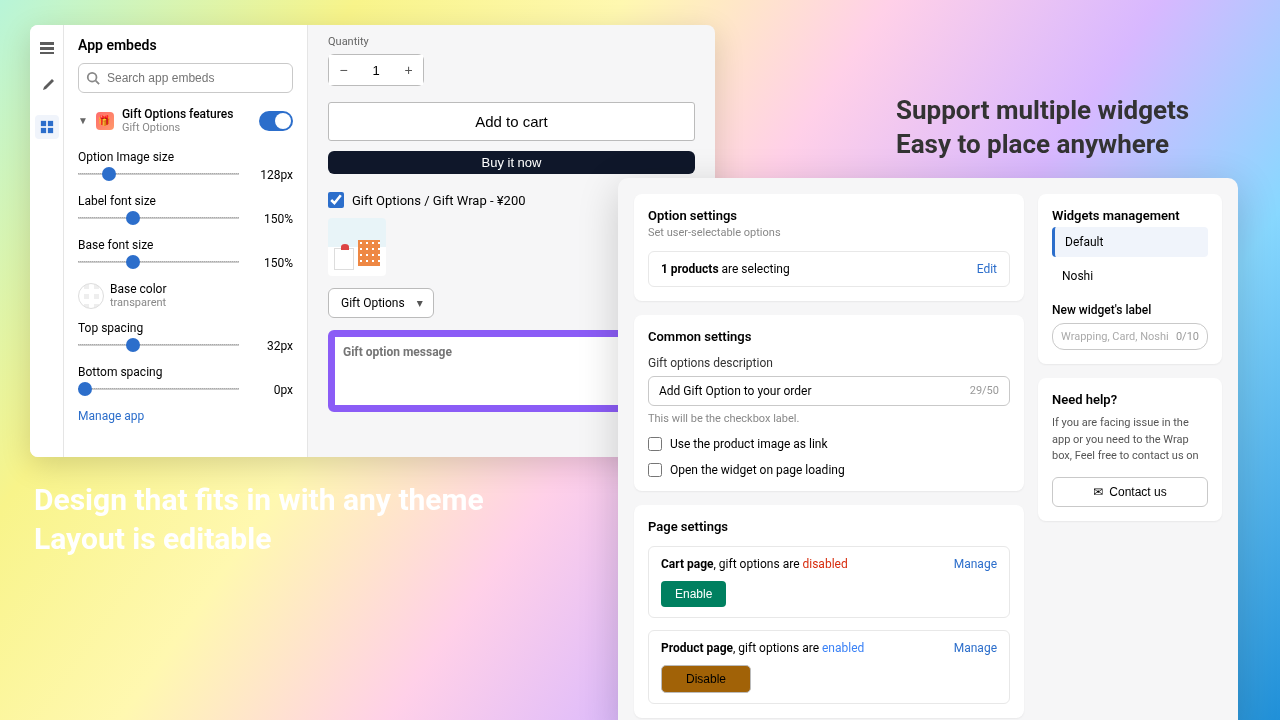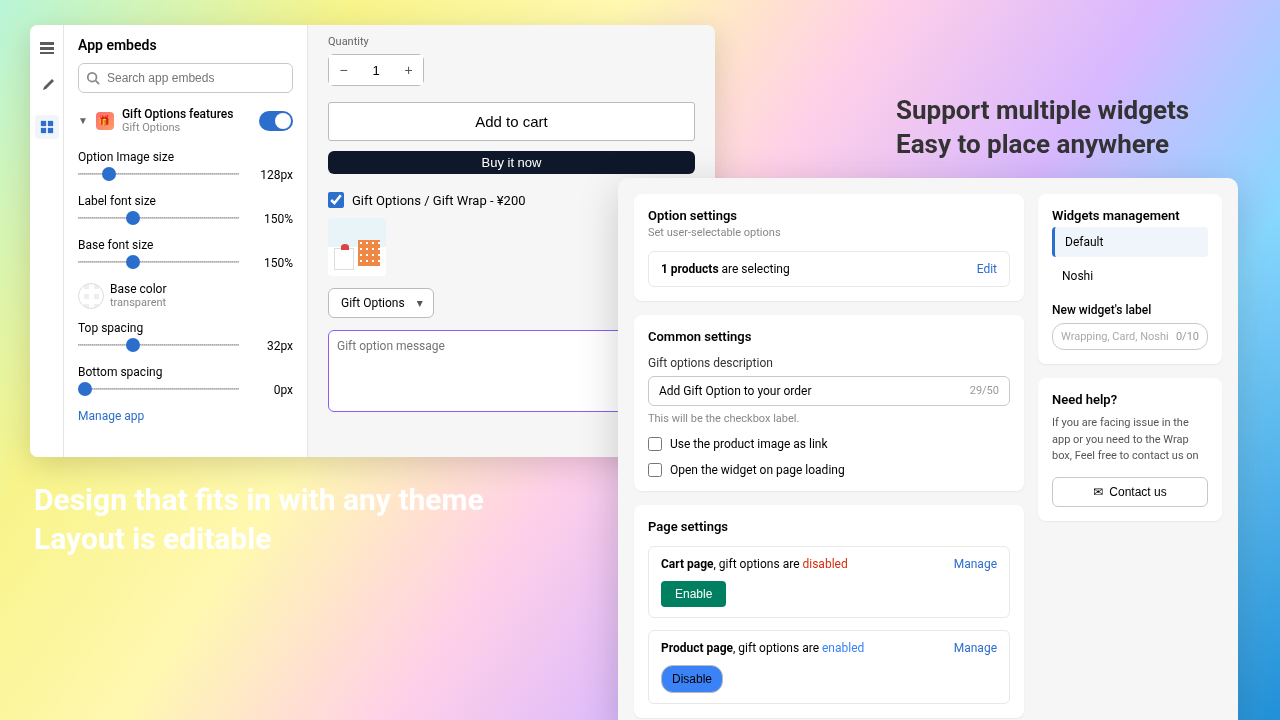--- a/index.html
+++ b/index.html
@@ -48,21 +48,21 @@
 .btn-outline { width:100%; margin-top:16px; padding:10px; border:1px solid #bbb; background:#fff; border-radius:3px; font-size:15px; }
 .btn-solid { width:100%; margin-top:10px; padding:4px; background:#0f172a; color:#fff; border:none; border-radius:6px; font-size:13px; }
 .gift-check { margin-top:18px; display:flex; align-items:center; gap:8px; font-size:13px; }
 .gift-check input { width:16px; height:16px; accent-color:#2c6ecb; }
 .gift-img { width:58px; height:58px; margin-top:10px; border-radius:4px; background:linear-gradient(to bottom,#e8f4f8 50%,#fff 50%); position:relative; overflow:hidden; }
 .gift-box1 { position:absolute; left:6px; bottom:6px; width:20px; height:22px; background:#fff; border:1px solid #ddd; }
 .gift-box1::before{ content:""; position:absolute; top:-5px; left:6px; width:8px; height:6px; background:#d44; border-radius:50% 50% 0 0; }
 .gift-box2 { position:absolute; right:6px; bottom:10px; width:22px; height:26px; background:#e84; background-image:radial-gradient(#fff 1px, transparent 1px); background-size:6px 6px; }
 .select-btn { margin-top:12px; padding:7px 28px 7px 12px; border:1px solid #bbb; border-radius:6px; background:#fff; font-size:12px; position:relative; display:inline-block; }
 .select-btn::after{ content:"▾"; position:absolute; right:10px; top:7px; color:#555; }
-.msg-area { width:100%; height:82px; margin-top:12px; border:1px solid #8b5cf6; border-radius:6px; padding:8px; font-size:12px; resize:none; font-family:inherit; }
+.msg-area { width:100%; height:82px; margin-top:12px; border:7px solid #8b5cf6; border-radius:6px; padding:8px; font-size:12px; resize:none; font-family:inherit;font-weight:bold; }
 
 .headline-left { position:absolute; left:34px; top:480px; color:#fff; font-size:30px; font-weight:700; line-height:1.3; }
 .headline-right { position:absolute; left:896px; top:94px; color:#333; font-size:26px; font-weight:700; line-height:1.3; }
 
 .panel-right { position:absolute; left:618px; top:178px; width:620px; background:#f6f6f7; border-radius:10px; padding:16px; box-shadow:0 10px 40px rgba(0,0,0,0.18); display:flex; gap:14px; }
 .col-main { flex:1; display:flex; flex-direction:column; gap:14px; }
 .col-side { width:184px; display:flex; flex-direction:column; gap:14px; }
 .card { background:#fff; border-radius:8px; padding:14px; box-shadow:0 1px 2px rgba(0,0,0,0.06); }
 .card h3 { font-size:13px; font-weight:600; }
 .sub { font-size:11px; color:#888; margin-top:3px; }
@@ -73,21 +73,21 @@
 .inp-row .cnt { color:#999; font-size:11px; }
 .hint { font-size:11px; color:#888; margin-top:6px; }
 .chk-row { display:flex; align-items:center; gap:8px; font-size:12px; margin-top:12px; }
 .chk-row input { width:14px; height:14px; }
 .page-row { border:1px solid #e8e8e8; border-radius:6px; padding:10px 12px; margin-top:12px; }
 .page-row .hd { display:flex; justify-content:space-between; font-size:12px; }
 .page-row .hd a { color:#2c6ecb; text-decoration:none; }
 .red { color:#d72c0d; }
 .green { color:#3b82f6; }
 .btn-en { margin-top:10px; padding:6px 14px; background:#008060; color:#fff; border:none; border-radius:4px; font-size:12px; }
-.btn-dis { margin-top:10px; padding:6px 10px; background:#3b82f6; border:1px solid #bbb; border-radius:12px; font-size:12px; }
+.btn-dis { margin-top:10px; padding:6px 24px; background:#a16207; border:1px solid #bbb; border-radius:5px; font-size:12px; }
 .widget-item { font-size:12px; padding:8px 10px; border-radius:4px; margin-top:4px; }
 .widget-item.active { background:#f0f4fb; border-left:3px solid #2c6ecb; }
 .new-w-label { font-size:12px; font-weight:500; margin-top:12px; }
 .inp-small { width:100%; margin-top:6px; border:1px solid #c9c9c9; border-radius:12px; padding:6px 8px; font-size:11px; display:flex; justify-content:space-between; }
 .inp-small span:first-child { color:#aaa; }
 .inp-small .cnt { color:#999; }
 .help-text { font-size:11px; color:#555; margin-top:8px; line-height:1.5; }
 .btn-contact { width:100%; margin-top:12px; padding:7px; border:1px solid #c9c9c9; background:#fff; border-radius:6px; font-size:12px; display:flex; align-items:center; justify-content:center; gap:6px; }
 </style>
 </head>

